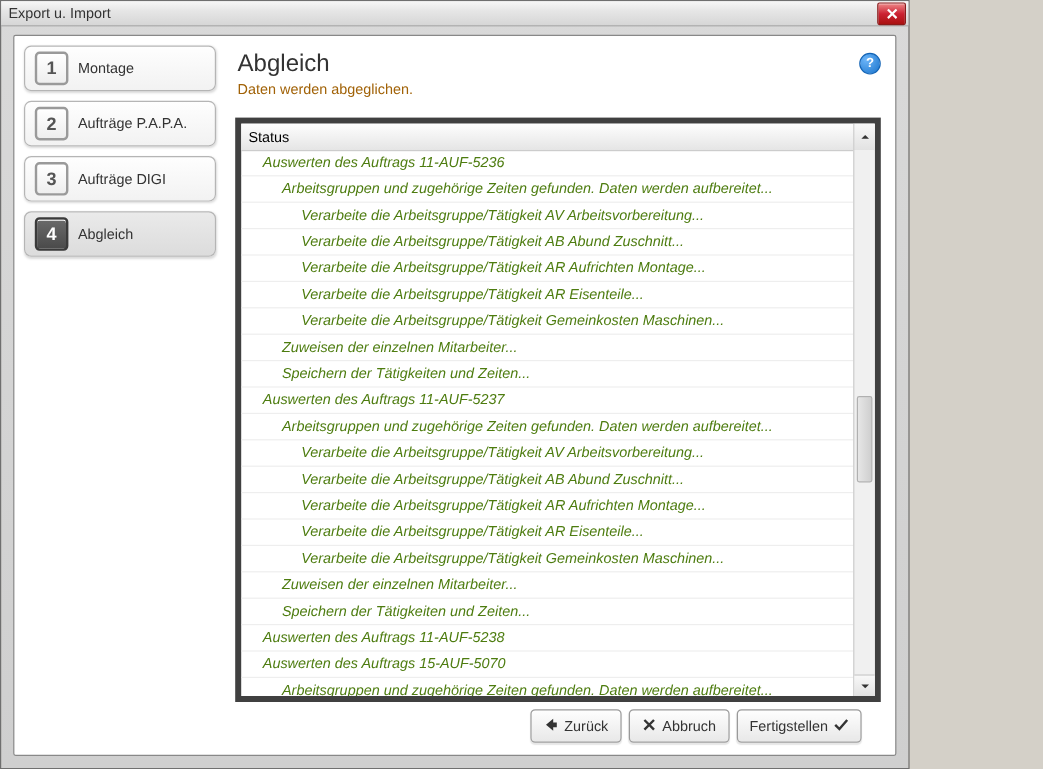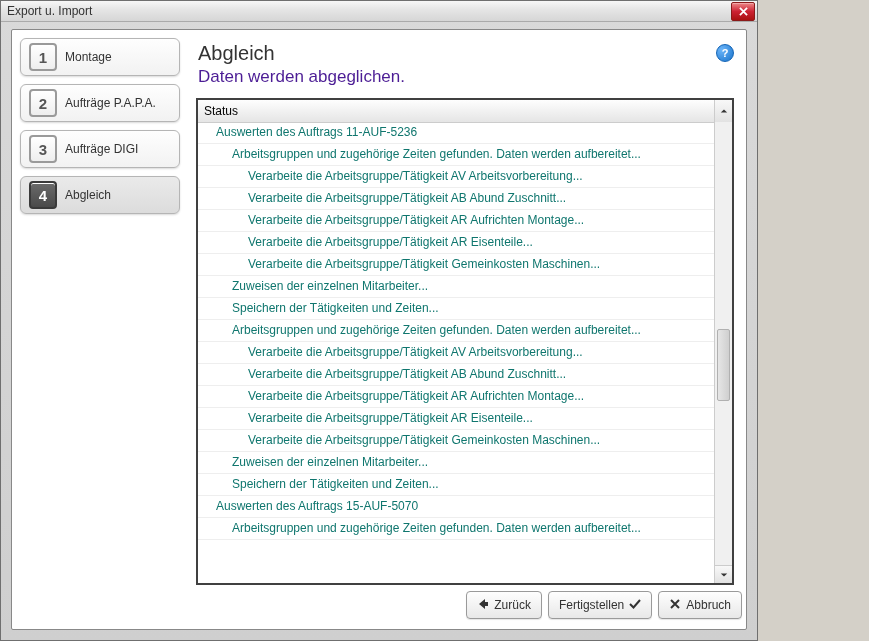--- a/index.html
+++ b/index.html
@@ -102,41 +102,41 @@
     position: absolute;
     left: 180px; top: 8px; right: 8px; bottom: 44px;
   }
   .page-title {
     font-size: 20px;
     font-weight: normal;
     color: #333;
     margin: 4px 0 0 6px;
   }
   .page-subtitle {
-    font-size: 17px;
-    color: #4c1d95;
+    font-size: 12px;
+    color: #a16207;
     margin: 2px 0 10px 6px;
   }
   .help-icon {
     position:absolute;
     right: 4px; top: 6px;
     width: 16px; height: 16px;
     border-radius: 50%;
     background: radial-gradient(circle at 30% 30%, #6cb5f9, #1a74cc);
     color: #fff;
     font-weight: bold;
     font-size: 11px;
     display:flex;align-items:center;justify-content:center;
     border:1px solid #1263b5;
     cursor: pointer;
   }
   .listbox {
     position:absolute;
     left:4px; right:4px; top:60px; bottom:0;
-    border: 2px solid #404040;
+    border: 5px solid #404040;
     background: #fff;
     overflow: hidden;
   }
   .list-header {
     height: 22px;
     background: linear-gradient(to bottom, #fefefe, #e5e5e5);
     border-bottom: 1px solid #ccc;
     display:flex;align-items:center;
     padding-left: 6px;
     position: relative;
@@ -150,24 +150,25 @@
   }
   .list-body {
     position:absolute;
     top:22px; left:0; right:17px; bottom:0;
     overflow-y: hidden;
   }
   .row {
     height: 21px;
     line-height: 21px;
     border-bottom: 1px solid #eee;
-    color: #0f766e;
+    color: #4d7c0f;
     white-space: nowrap;
     overflow: hidden;
     text-overflow: ellipsis;
+    font-style: italic;
   }
   .ind0 { padding-left: 18px; }
   .ind1 { padding-left: 34px; }
   .ind2 { padding-left: 50px; }
   .vscroll {
     position:absolute; right:0; top:22px; bottom:0; width:17px;
     background: #f0f0f0;
     border-left:1px solid #ccc;
   }
   .vscroll .thumb {
@@ -184,21 +185,21 @@
     position:absolute;
     left:0; right:0; bottom:0; height:17px;
     background: linear-gradient(to bottom, #f8f8f8, #e2e2e2);
     border-top:1px solid #ccc;
     display:flex;align-items:center;justify-content:center;
     cursor: pointer;
   }
   
   .buttons {
     position:absolute;
-    right: 4px;
+    right: 28px;
     bottom: 10px;
     display:flex;
     gap:6px;
   }
   .btn {
     height: 26px;
     padding: 0 10px;
     border: 1px solid #9a9a9a;
     border-radius: 4px;
     background: linear-gradient(to bottom, #fefefe, #e8e8e8);
@@ -265,28 +266,30 @@
 
         <div class="row ind0">Auswerten des Auftrags 11-AUF-5236</div>
             <div class="row ind1">Arbeitsgruppen und zugehörige Zeiten gefunden. Daten werden aufbereitet...</div>
             <div class="row ind2">Verarbeite die Arbeitsgruppe/Tätigkeit AV Arbeitsvorbereitung...</div>
             <div class="row ind2">Verarbeite die Arbeitsgruppe/Tätigkeit AB Abund Zuschnitt...</div>
             <div class="row ind2">Verarbeite die Arbeitsgruppe/Tätigkeit AR Aufrichten Montage...</div>
             <div class="row ind2">Verarbeite die Arbeitsgruppe/Tätigkeit AR Eisenteile...</div>
             <div class="row ind2">Verarbeite die Arbeitsgruppe/Tätigkeit Gemeinkosten Maschinen...</div>
             <div class="row ind1">Zuweisen der einzelnen Mitarbeiter...</div>
             <div class="row ind1">Speichern der Tätigkeiten und Zeiten...</div>
+            <div class="row ind0">Auswerten des Auftrags 11-AUF-5237</div>
             <div class="row ind1">Arbeitsgruppen und zugehörige Zeiten gefunden. Daten werden aufbereitet...</div>
             <div class="row ind2">Verarbeite die Arbeitsgruppe/Tätigkeit AV Arbeitsvorbereitung...</div>
             <div class="row ind2">Verarbeite die Arbeitsgruppe/Tätigkeit AB Abund Zuschnitt...</div>
             <div class="row ind2">Verarbeite die Arbeitsgruppe/Tätigkeit AR Aufrichten Montage...</div>
             <div class="row ind2">Verarbeite die Arbeitsgruppe/Tätigkeit AR Eisenteile...</div>
             <div class="row ind2">Verarbeite die Arbeitsgruppe/Tätigkeit Gemeinkosten Maschinen...</div>
             <div class="row ind1">Zuweisen der einzelnen Mitarbeiter...</div>
             <div class="row ind1">Speichern der Tätigkeiten und Zeiten...</div>
+            <div class="row ind0">Auswerten des Auftrags 11-AUF-5238</div>
             <div class="row ind0">Auswerten des Auftrags 15-AUF-5070</div>
             <div class="row ind1">Arbeitsgruppen und zugehörige Zeiten gefunden. Daten werden aufbereitet...</div>
           </div>
         <div class="vscroll">
           <div class="thumb"></div>
           <div class="btn-down">
             <svg viewBox="0 0 10 10" width="8" height="8">
                 <path d="M1 3 L5 7 L9 3 Z" class="arrow-black"></path>
               </svg>
           </div>
@@ -297,31 +300,31 @@
     <div class="buttons">
       <div class="btn">
         <span>
           <svg viewBox="0 0 12 12">
               <path d="M8 1 L2 6 L8 11 L8 8 L11 8 L11 4 L8 4 Z" class="arrow-black"></path>
             </svg>
         </span>
         <span>Zurück</span>
       </div>
       <div class="btn">
+        <span>
+          <svg viewBox="0 0 12 12">
+              <path d="M2 2 L10 10 M10 2 L2 10" stroke="#333" stroke-width="2"></path>
+            </svg>
+        </span>
+        <span>Abbruch</span>
+      </div>
+      <div class="btn">
         <span>Fertigstellen</span>
         <span>
           <svg viewBox="0 0 12 12">
               <path d="M1 6 L4.5 9.5 L11 2" stroke="#333" stroke-width="2" fill="none"></path>
             </svg>
         </span>
       </div>
-      <div class="btn">
-        <span>
-          <svg viewBox="0 0 12 12">
-              <path d="M2 2 L10 10 M10 2 L2 10" stroke="#333" stroke-width="2"></path>
-            </svg>
-        </span>
-        <span>Abbruch</span>
-      </div>
     </div>
 
   </div>
 </div>
 
 </body></html>

